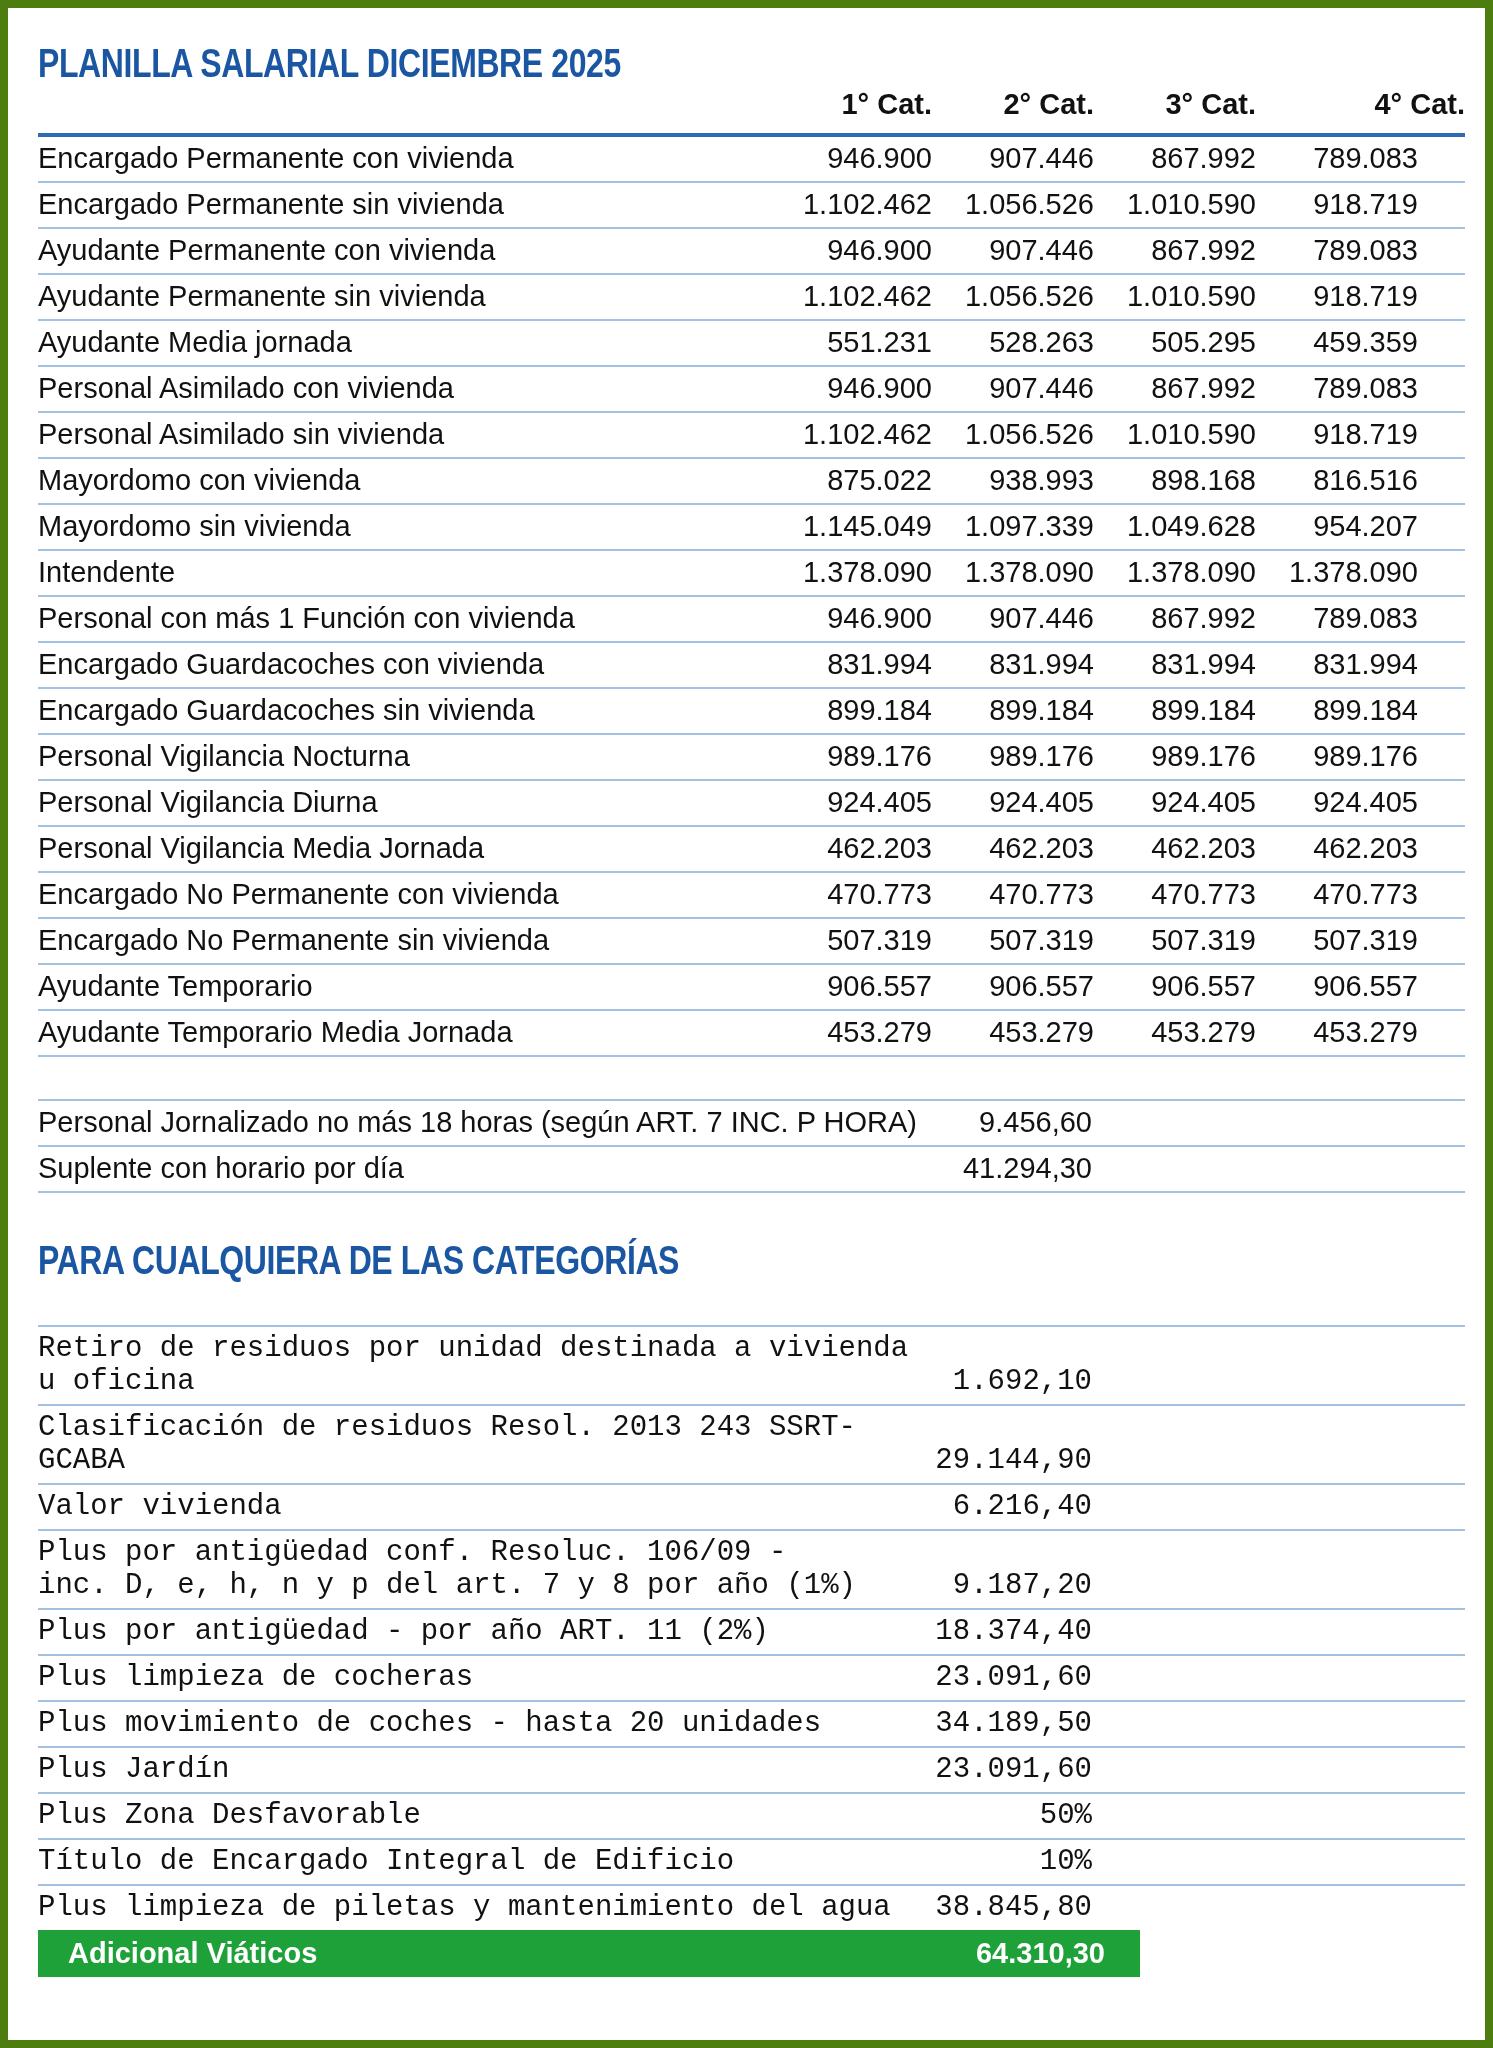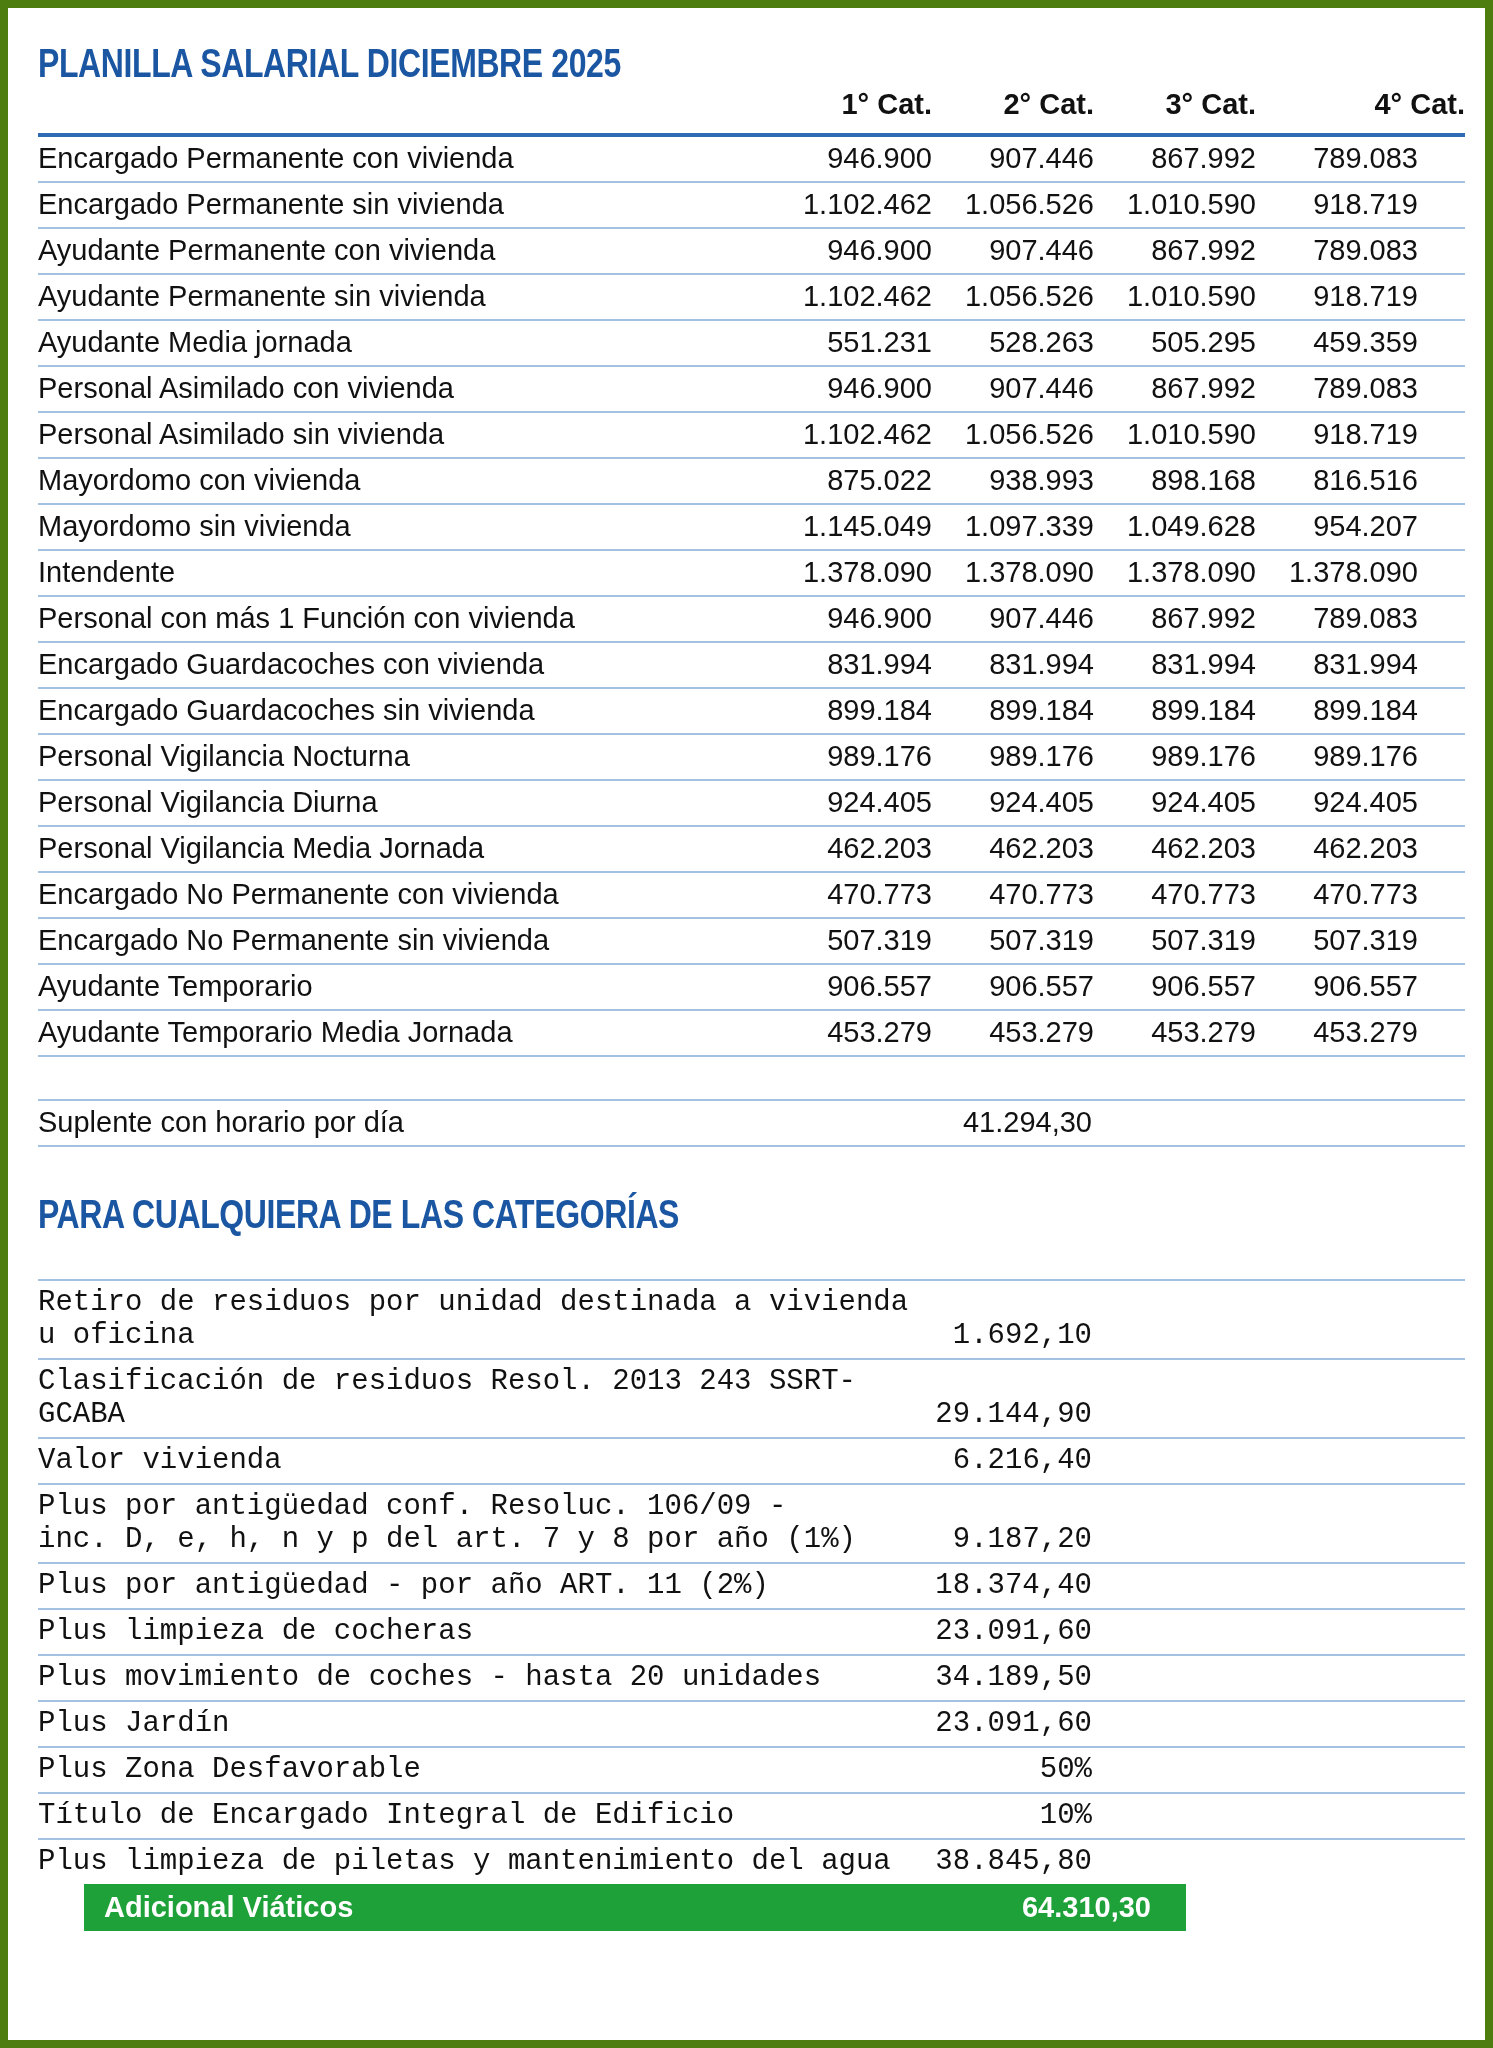--- a/index.html
+++ b/index.html
@@ -52,22 +52,22 @@
     color:#1A56A2;
     transform:scaleX(0.8); transform-origin:0 50%;
     white-space:nowrap; letter-spacing:-0.5px;
   }
   .tbl.extras { margin-top:44px;font-family:Liberation Mono, monospace; }
 
   .highlight-bar {
     width:1102px; height:47px;
     background:#1FA13A;
     display:flex; align-items:center; justify-content:space-between;
-    padding:0 35px 0 20px;
-    color:#ffffff; font-weight:bold; font-size:29px;margin-left:46px;
+    padding:0 35px 0 30px;
+    color:#ffffff; font-weight:bold; font-size:29px;
   }
 </style>
 </head>
 <body>
 
 <div class="page">
   <div class="content">
 
     <div class="doc-title">PLANILLA SALARIAL DICIEMBRE 2025</div>
 
@@ -241,20 +241,24 @@
           <div class="cell c-label">Ayudante Temporario Media Jornada</div>
           <div class="cell c-num">453.279</div>
           <div class="cell c-num">453.279</div>
           <div class="cell c-num">453.279</div>
           <div class="cell c-num c-last">453.279</div>
         </div>
       </div>
 
     <div class="tbl bordered mini">
 
+        <div class="row">
+          <div class="cell c-label">Personal Jornalizado no más 18 horas (según ART. 7 INC. P HORA)</div>
+          <div class="cell c-val">9.456,60</div>
+        </div>
 
         <div class="row">
           <div class="cell c-label">Suplente con horario por día</div>
           <div class="cell c-val">41.294,30</div>
         </div>
       </div>
 
     <div class="section-heading">PARA CUALQUIERA DE LAS CATEGORÍAS</div>
 
     <div class="tbl bordered extras" style="border-bottom:none;">

